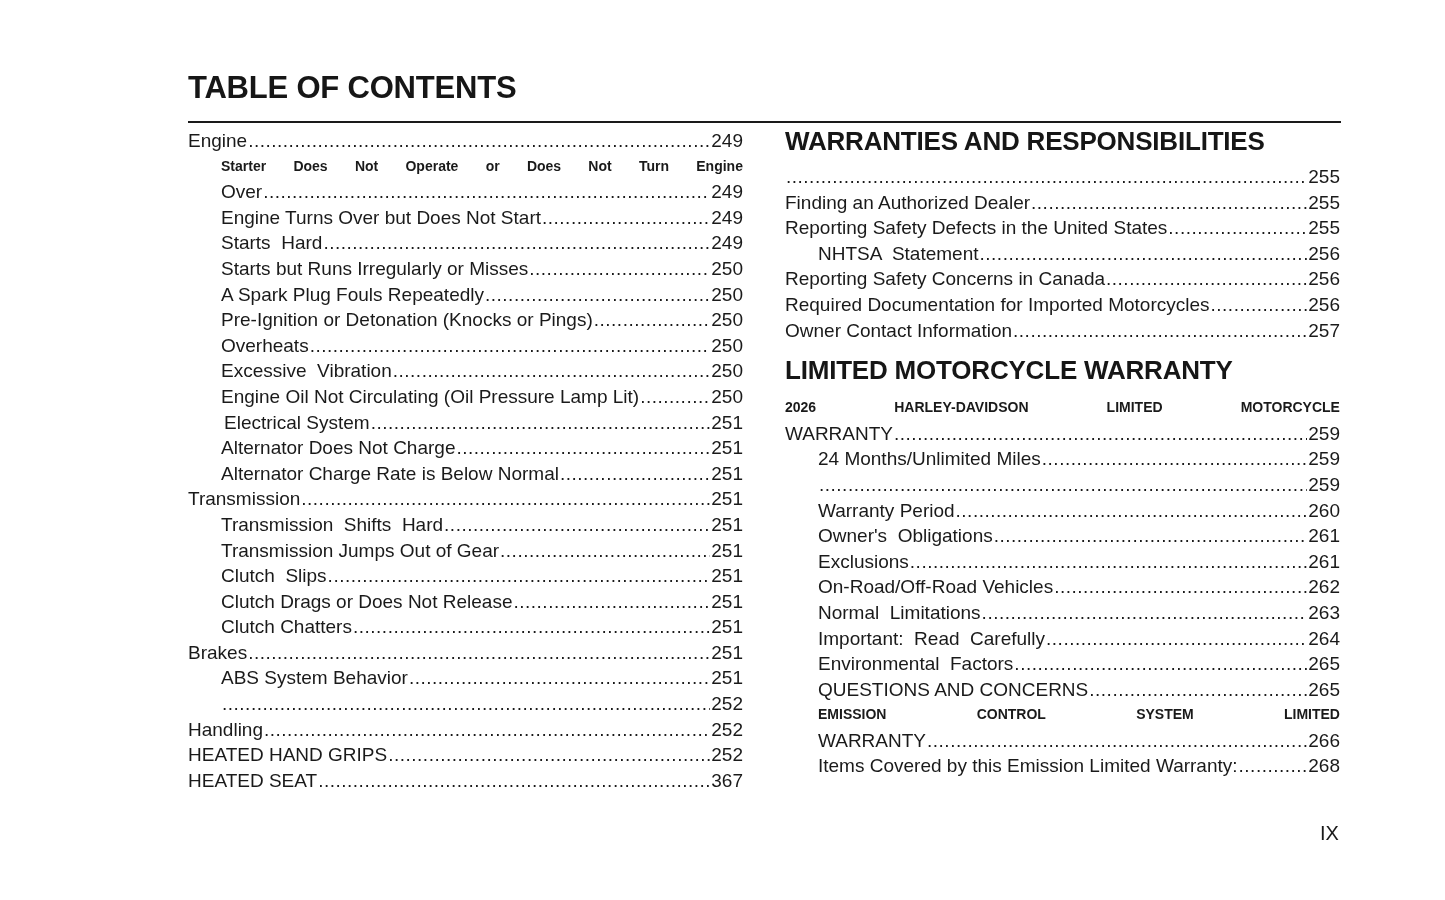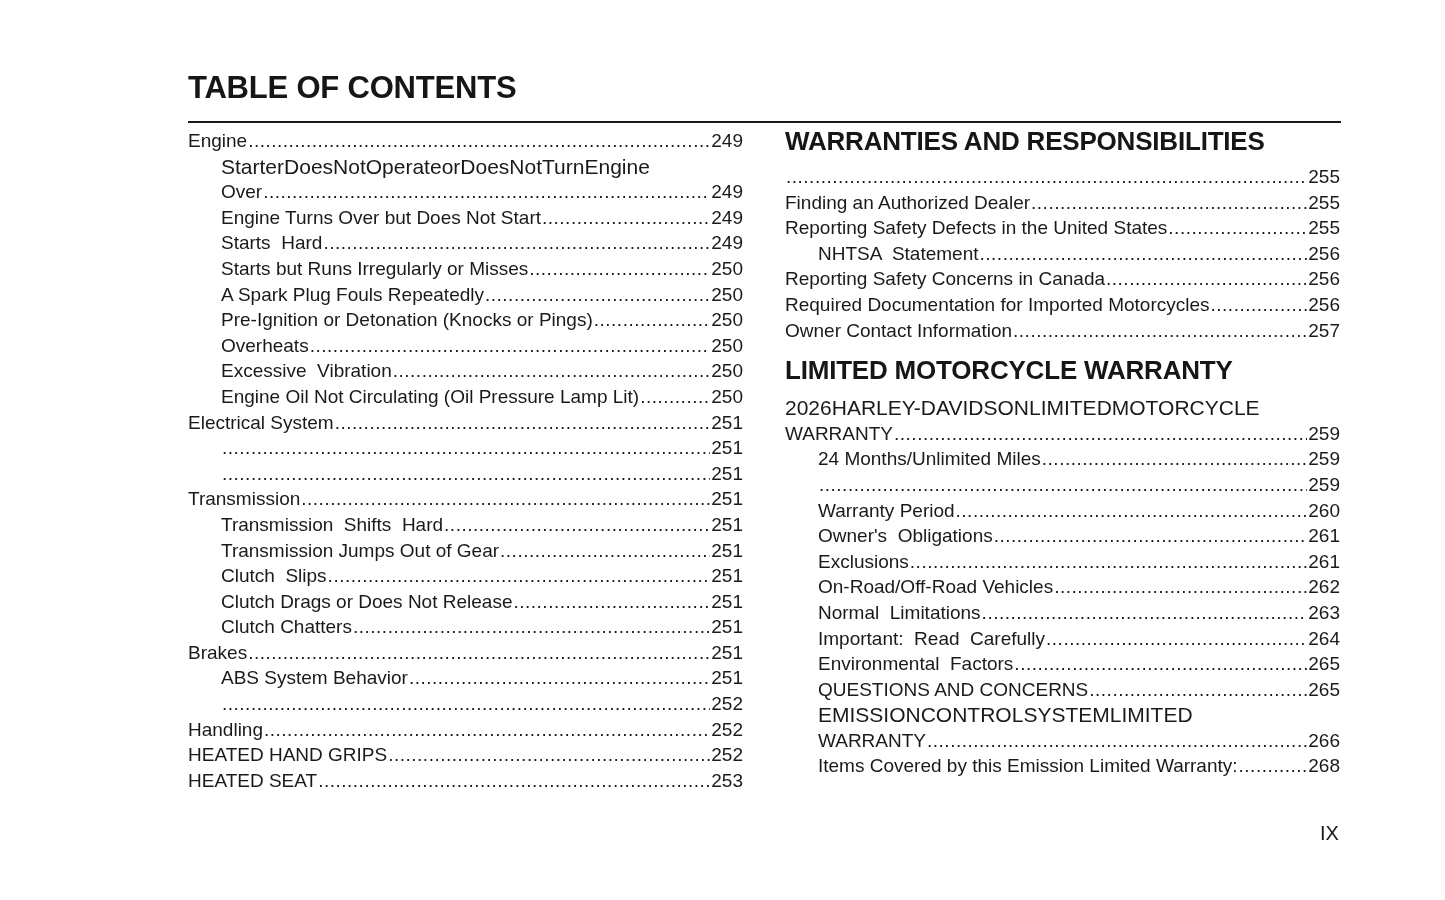--- a/index.html
+++ b/index.html
@@ -30,22 +30,22 @@
   .entry .label { flex: 0 0 auto; }
   .entry .leader {
     flex: 1 1 auto; overflow: hidden; margin: 0 1px;
   }
   .entry .leader::after {
     content: "......................................................................................................................................................................................................";
     letter-spacing: 0.5px;
   }
   .entry .page { flex: 0 0 auto; }
   .wrap-line {
-    font-size: 21px; line-height: 25.6px; height: 25.6px; text-align: justify;
-    text-align-last: justify; white-space: nowrap; display: flex; 
+    font-size: 14px; line-height: 25.6px; height: 25.6px; text-align: justify;
+    text-align-last: justify; white-space: nowrap; display: flex; justify-content: space-between; font-weight: bold;
   }
   .wrap-line.indent { padding-left: 33px; }
   .folio {
     position: absolute; left: 1320px; top: 822px; font-size: 20px; color: #1a1a1a;
   }
 </style>
 </head>
 <body>
 
 <div class="page-title">TABLE OF CONTENTS</div>
@@ -107,29 +107,31 @@
       <span class="label" style="white-space: pre;">Excessive  Vibration</span>
       <span class="leader"></span>
       <span class="page">250</span>
     </div>
     <div class="entry indent">
       <span class="label" style="white-space: pre;">Engine Oil Not Circulating (Oil Pressure Lamp Lit)</span>
       <span class="leader"></span>
       <span class="page">250</span>
     </div>
     <div class="entry">
-      <span class="label" style="white-space: pre;">Electrical System</span>
-      <span class="leader"></span>
-      <span class="page">251</span>
-    </div>
-    <div class="entry indent">
-      <span class="leader"></span>
-      <span class="page">251</span>
-    </div>
-    <div class="entry indent">
+      <span class="label" style="white-space: pre; margin-left: 36px;">Electrical System</span>
+      <span class="leader"></span>
+      <span class="page">251</span>
+    </div>
+    <div class="entry indent">
+      <span class="label" style="white-space: pre;">Alternator Does Not Charge</span>
+      <span class="leader"></span>
+      <span class="page">251</span>
+    </div>
+    <div class="entry indent">
+      <span class="label" style="white-space: pre;">Alternator Charge Rate is Below Normal</span>
       <span class="leader"></span>
       <span class="page">251</span>
     </div>
     <div class="entry">
       <span class="label" style="white-space: pre;">Transmission</span>
       <span class="leader"></span>
       <span class="page">251</span>
     </div>
     <div class="entry indent">
       <span class="label" style="white-space: pre;">Transmission  Shifts  Hard</span>
@@ -176,21 +178,21 @@
       <span class="page">252</span>
     </div>
     <div class="entry">
       <span class="label" style="white-space: pre;">HEATED HAND GRIPS</span>
       <span class="leader"></span>
       <span class="page">252</span>
     </div>
     <div class="entry">
       <span class="label" style="white-space: pre;">HEATED SEAT</span>
       <span class="leader"></span>
-      <span class="page">253</span>
+      <span class="page">367</span>
     </div>
   </div>
 
 <div class="col col-right" id="right-col">
     <div class="section-heading">WARRANTIES AND RESPONSIBILITIES</div>
     <div class="entry">
       <span class="leader"></span>
       <span class="page">255</span>
     </div>
     <div class="entry">

